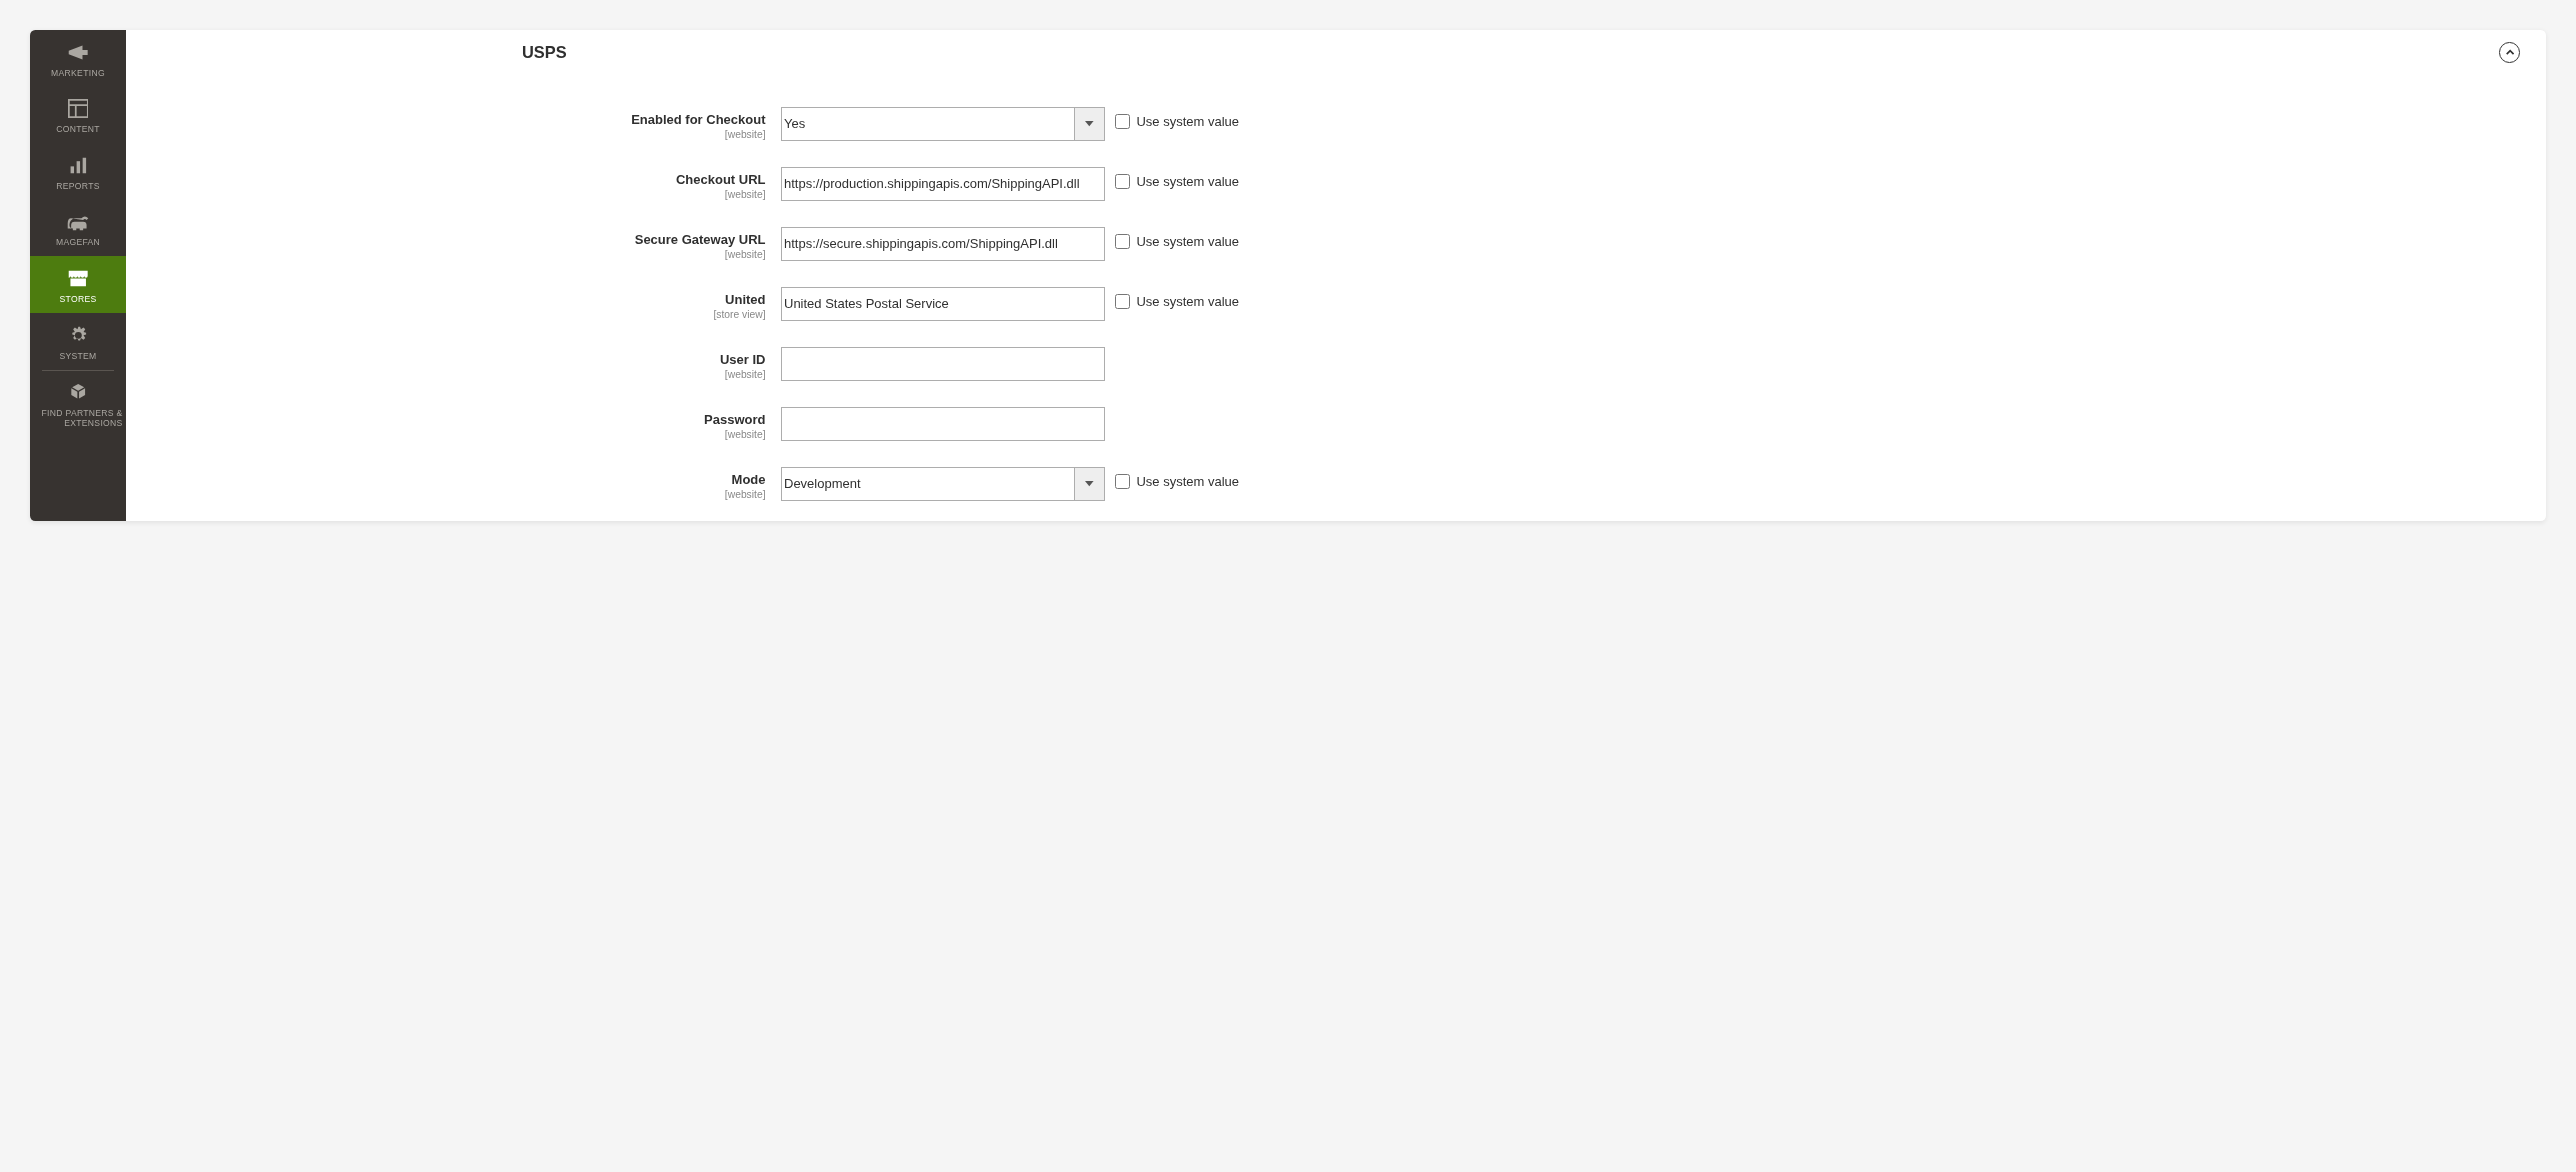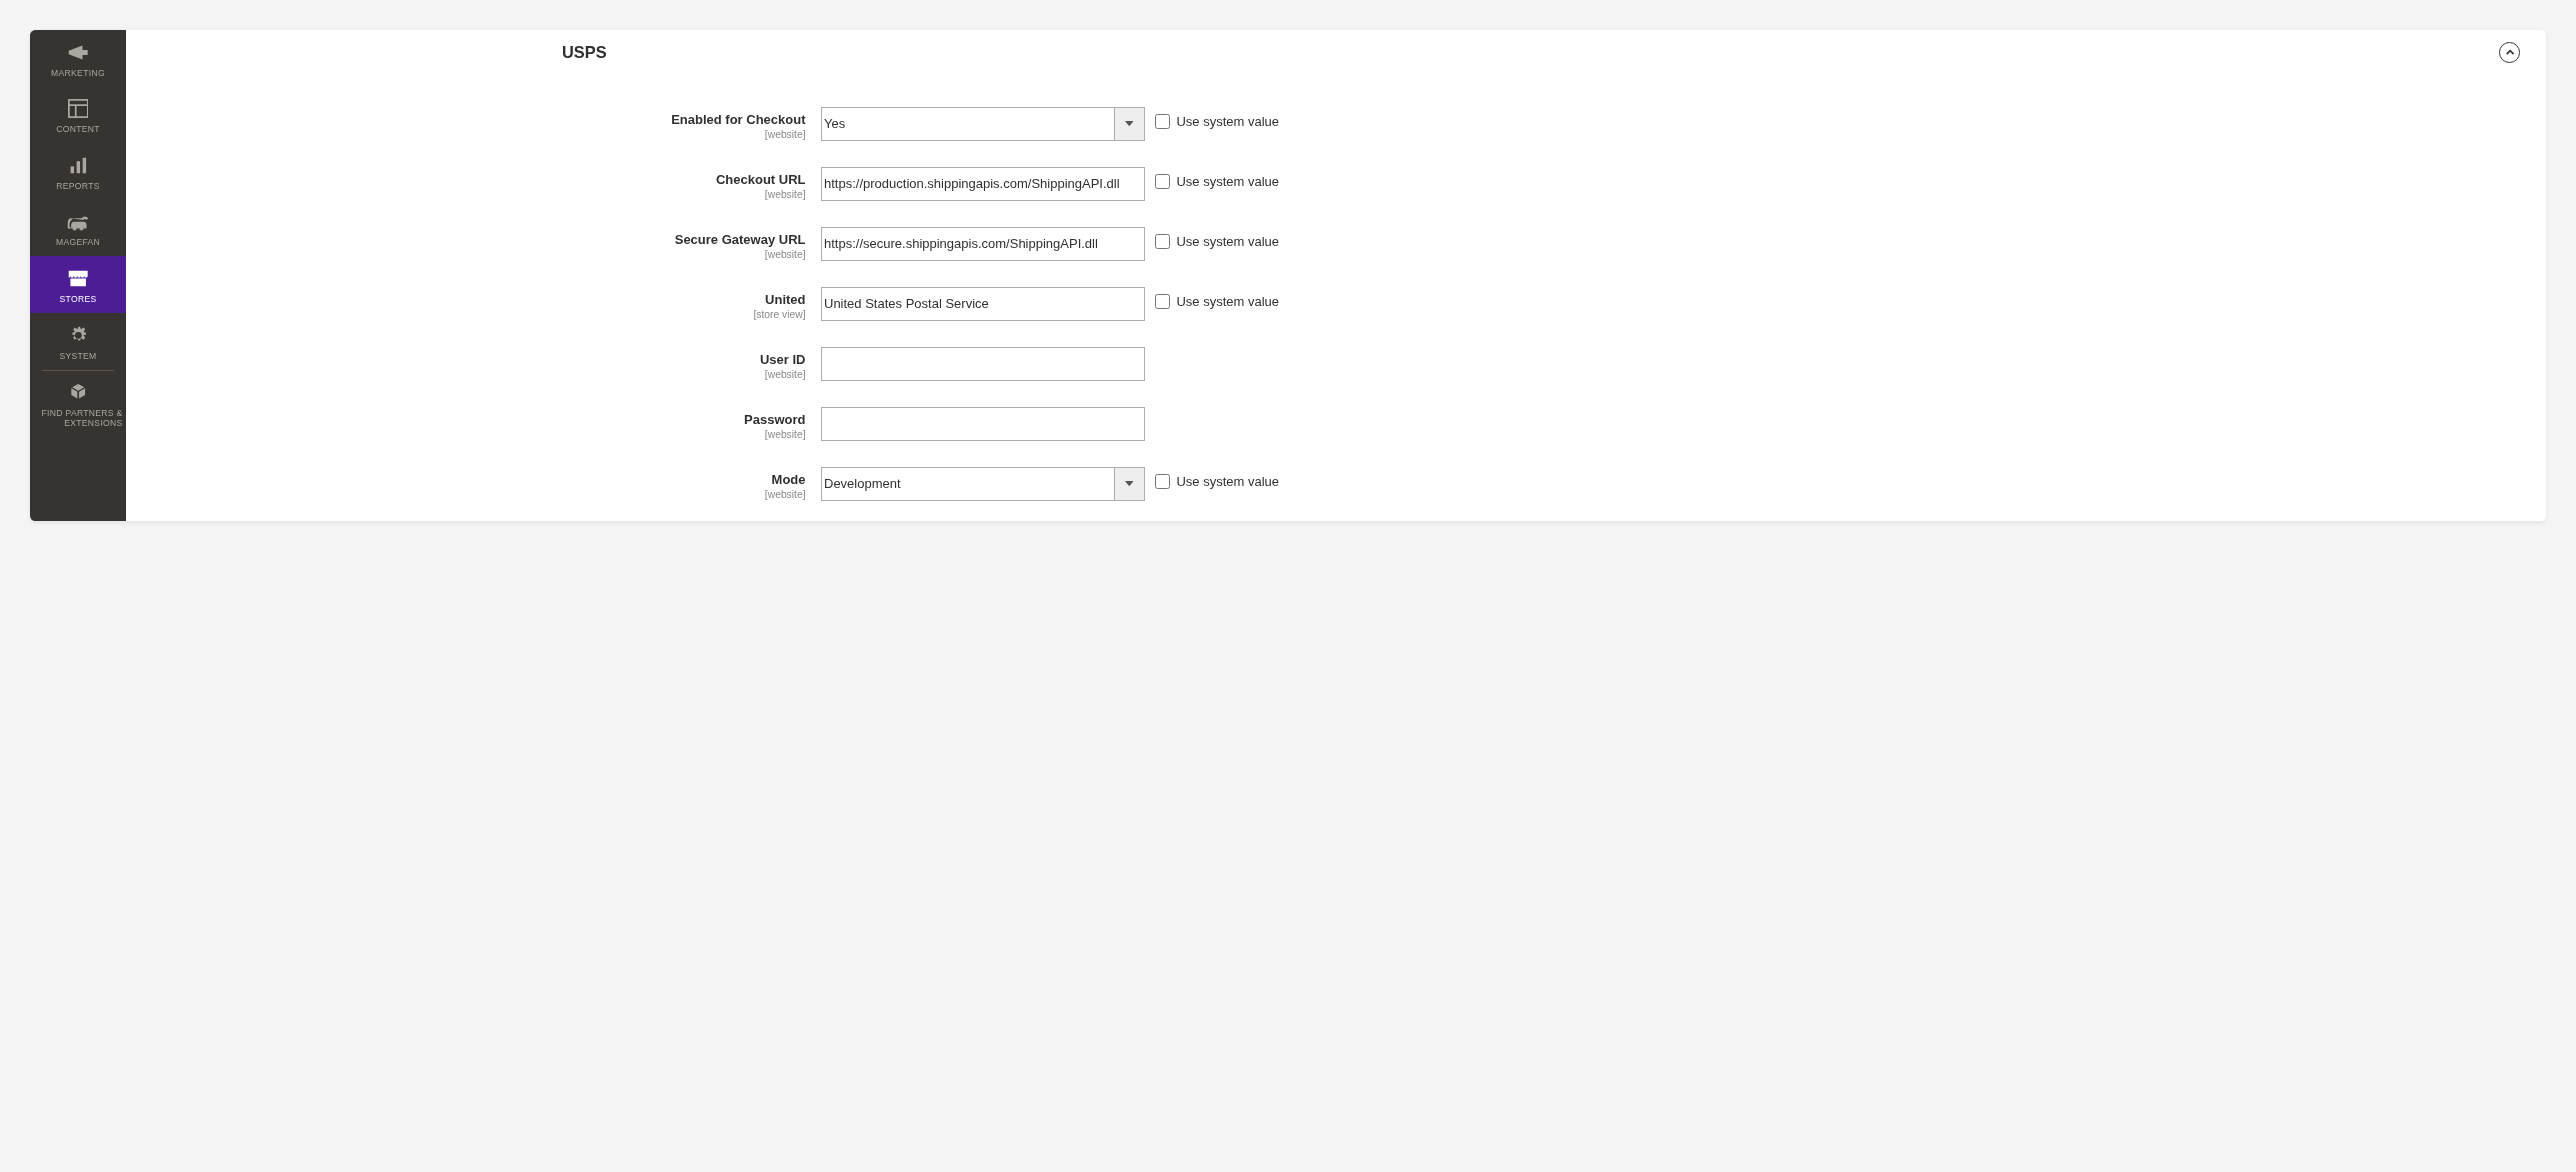--- a/index.html
+++ b/index.html
@@ -29,21 +29,21 @@
 .sidebar-item {
   display: flex;
   flex-direction: column;
   align-items: center;
   justify-content: center;
   padding: 10.3px 3.4px 8.6px;
   cursor: pointer;
   text-align: right;
 }
 .sidebar-item.active {
-  background: #4c1d95;
+  background: #4d7c0f;
   color: #fff;
 }
 .sidebar-item .icon {
   height: 24px;
   display: flex;
   align-items: center;
   justify-content: center;
   margin-bottom: 3.4px;
 }
 .sidebar-item .icon svg { fill: currentColor; }
@@ -54,21 +54,20 @@
 }
 .sidebar-sep {
   height: 0.9px;
   background: #5a5550;
   margin: 0 12px;
 }
 .main {
   flex: 1;
   padding: 0;
   overflow: hidden;
-  margin-left: 40px;
 }
 .section-header {
   display: flex;
   align-items: center;
   padding: 12px 26px 10.3px 0;
 }
 .section-title {
   font-size: 16.4px;
   font-weight: 600;
   color: #303030;

